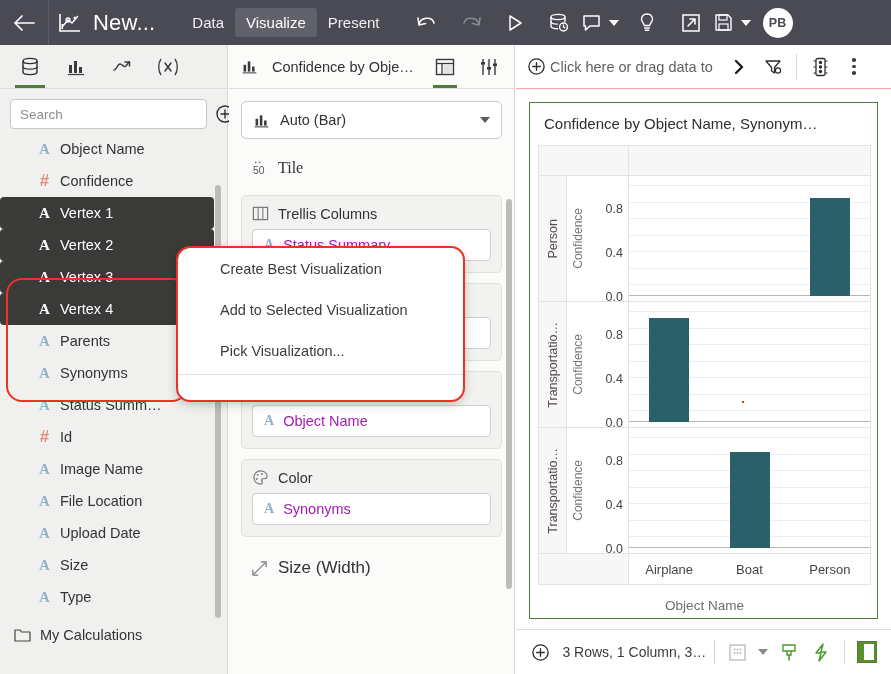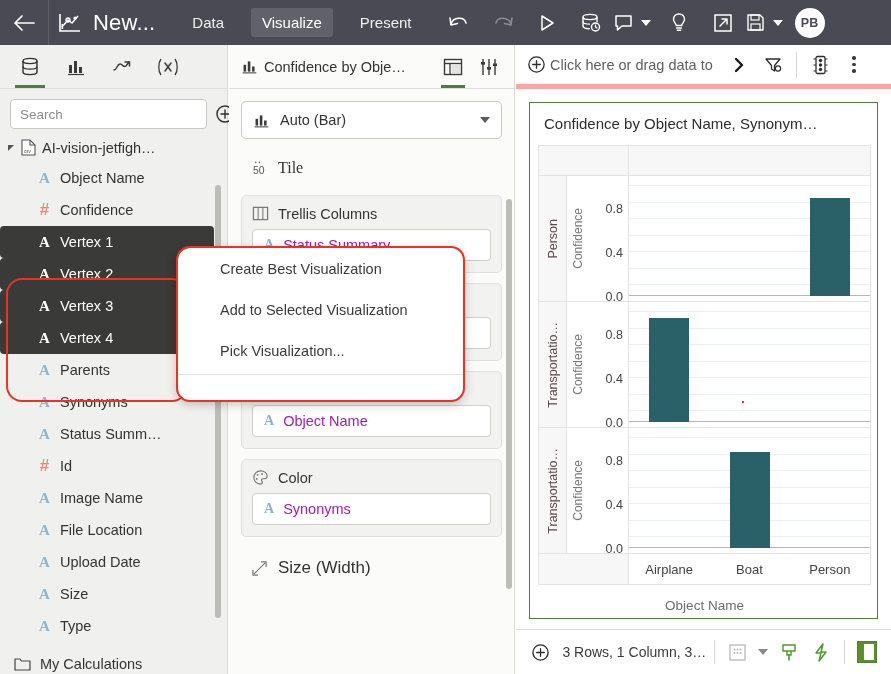--- a/index.html
+++ b/index.html
@@ -14,21 +14,21 @@
 
   
   .topbar {
     position:absolute; left:0; top:0; width:891px; height:45px;
     background:#4a4a54; display:flex; align-items:center; color:#fff;
   }
   .tb-back { width:48px; height:45px; display:flex; align-items:center; justify-content:center; cursor:pointer; }
   .tb-div { width:1px; height:45px; background:#5d5d67; }
   .tb-logo { width:42px; height:45px; display:flex; align-items:center; justify-content:center; }
   .tb-title { font-size:22px; color:#fff; margin-left:2px; letter-spacing:.2px; white-space:nowrap; }
-  .tb-tabs { display:flex; align-items:center; margin-left:26px; gap:16px; }
+  .tb-tabs { display:flex; align-items:center; margin-left:26px; gap:0; }
   .tb-tab { font-size:15px; color:#f0f0f0; padding:6px 11px; border-radius:3px; cursor:pointer; white-space:nowrap; }
   .tb-tab.active { background:#61616b; color:#ffffff; }
   .tb-icons { display:flex; align-items:center; margin-left:14px; gap:0px; }
   .tb-ic { width:44px; height:45px; display:flex; align-items:center; justify-content:center; cursor:pointer; }
   .tb-ic.small { width:22px; }
   .avatar {
     width:30px; height:30px; border-radius:50%; background:#ffffff; color:#4a4a54;
     display:flex; align-items:center; justify-content:center; font-size:12.5px; font-weight:bold;
     margin-left:6px; margin-right:10px;
   }
@@ -71,21 +71,21 @@
   .ann-fields {
     position:absolute; left:6px; top:233px; width:182px; height:124px;
     border:2.5px solid #ee3124; border-radius:16px; pointer-events:none;
   }
 
   
   .midpanel {
     position:absolute; left:229px; top:45px; width:286px; height:629px;
     background:#fbfbfa; border-right:1px solid #d7d7d4;
   }
-  .mp-head { height:44px; display:flex; align-items:center; padding:0 10px 0 12px; border-bottom:1px solid #dedede; gap:6px;}
+  .mp-head { height:44px; display:flex; align-items:center; padding:0 10px 0 12px; border-bottom:1px solid #dedede; gap:14px;}
   .mp-title { font-size:14.5px; color:#333; flex:1; white-space:nowrap; overflow:hidden; }
   .mp-ic { width:30px; height:43px; display:flex; align-items:center; justify-content:center; cursor:pointer; position:relative;}
   .mp-ic.active::after { content:""; position:absolute; bottom:0; left:3px; right:3px; height:3px; background:#4e7d3c; }
   .mp-body { position:relative; height:585px; padding:12px 12px 0 12px; overflow:hidden; }
   .viztype {
     height:38px; border:1px solid #c9c9c5; border-radius:5px; background:#fff;
     display:flex; align-items:center; padding:0 11px; gap:10px; cursor:pointer;
   }
   .viztype .vt-label { flex:1; font-size:14.5px; color:#333; }
   .caret-gray { width:0;height:0;border-left:5px solid transparent;border-right:5px solid transparent;border-top:6px solid #5b5b5b; }
@@ -113,21 +113,21 @@
   }
   .ctx-item { height:41px; display:flex; align-items:center; padding-left:42px; font-size:14.5px; color:#3b3b3b; cursor:pointer; }
   .ctx-sep { height:1px; background:#e2e2e2; margin:3px 0; }
   .ann-menu {
     position:absolute; left:176px; top:246px; width:289px; height:156px;
     border:2.5px solid #ee3124; border-radius:14px; pointer-events:none; z-index:41;
   }
 
   
   .rightpanel { position:absolute; left:516px; top:45px; width:375px; height:629px; background:#ffffff; }
-  .rp-head { height:44px; display:flex; align-items:center; padding:0 8px 0 10px; border-bottom:5px solid #fca5a5; gap:4px; }
+  .rp-head { height:44px; display:flex; align-items:center; padding:0 8px 0 10px; border-bottom:1px solid #fca5a5; gap:4px; }
   .rp-plus { width:20px; height:20px; display:flex; align-items:center; justify-content:center; }
   .rp-hint { font-size:14.5px; color:#5f5f5f; white-space:nowrap; overflow:hidden; width:170px; }
   .rp-ic { width:30px; height:34px; display:flex; align-items:center; justify-content:center; cursor:pointer; }
   .rp-vdiv { width:1px; height:26px; background:#d5d5d5; margin:0 4px; }
   .kebab { display:flex; flex-direction:column; gap:3px; align-items:center; }
   .kebab span { width:3.5px;height:3.5px;border-radius:50%; background:#3b3b3b; }
 
   .canvas { position:absolute; top:45px; left:0; width:375px; height:541px; padding:12px 13px; }
   .chartcard { width:349px; height:517px; border:1px solid #4e7d3c; background:#ffffff; padding:0; position:relative;}
   .chart-title { font-size:15px; color:#2e2e2e; padding:12px 14px 10px 14px; white-space:nowrap; overflow:hidden; }
@@ -297,29 +297,20 @@
       <input class="sb-search" value="" placeholder="Search" style="">
       <div class="sb-add">
         <svg width="20" height="20" viewBox="0 0 20 20">
             <circle cx="10" cy="10" r="8" stroke="#2e2e2e" stroke-width="1.4" fill="none"></circle>
             <path d="M10 6 V14 M6 10 H14" stroke="#2e2e2e" stroke-width="1.4" stroke-linecap="round"></path>
           </svg>
       </div>
     </div>
 
     <div class="sb-list">
-      <div class="sb-root">
-        <div class="tri"></div>
-        <svg width="15" height="17" viewBox="0 0 15 17">
-            <path d="M1 1 H9 L14 6 V16 H1 Z" stroke="#555" stroke-width="1.1" fill="#fff"></path>
-            <path d="M9 1 V6 H14" stroke="#555" stroke-width="1.1" fill="none"></path>
-            <text x="3" y="14" font-size="4.6" fill="#555" font-family="Liberation Sans, sans-serif">csv</text>
-          </svg>
-        <div class="sb-root-label">AI-vision-jetfigh…</div>
-      </div>
       <div id="fields-container">
           <div class="sb-item">
             <span class="ftype txt">A</span>
             <span class="flabel">Object Name</span>
           </div>
           <div class="sb-item">
             <span class="ftype num">#</span>
             <span class="flabel">Confidence</span>
           </div>
           <div class="sb-item selected">

